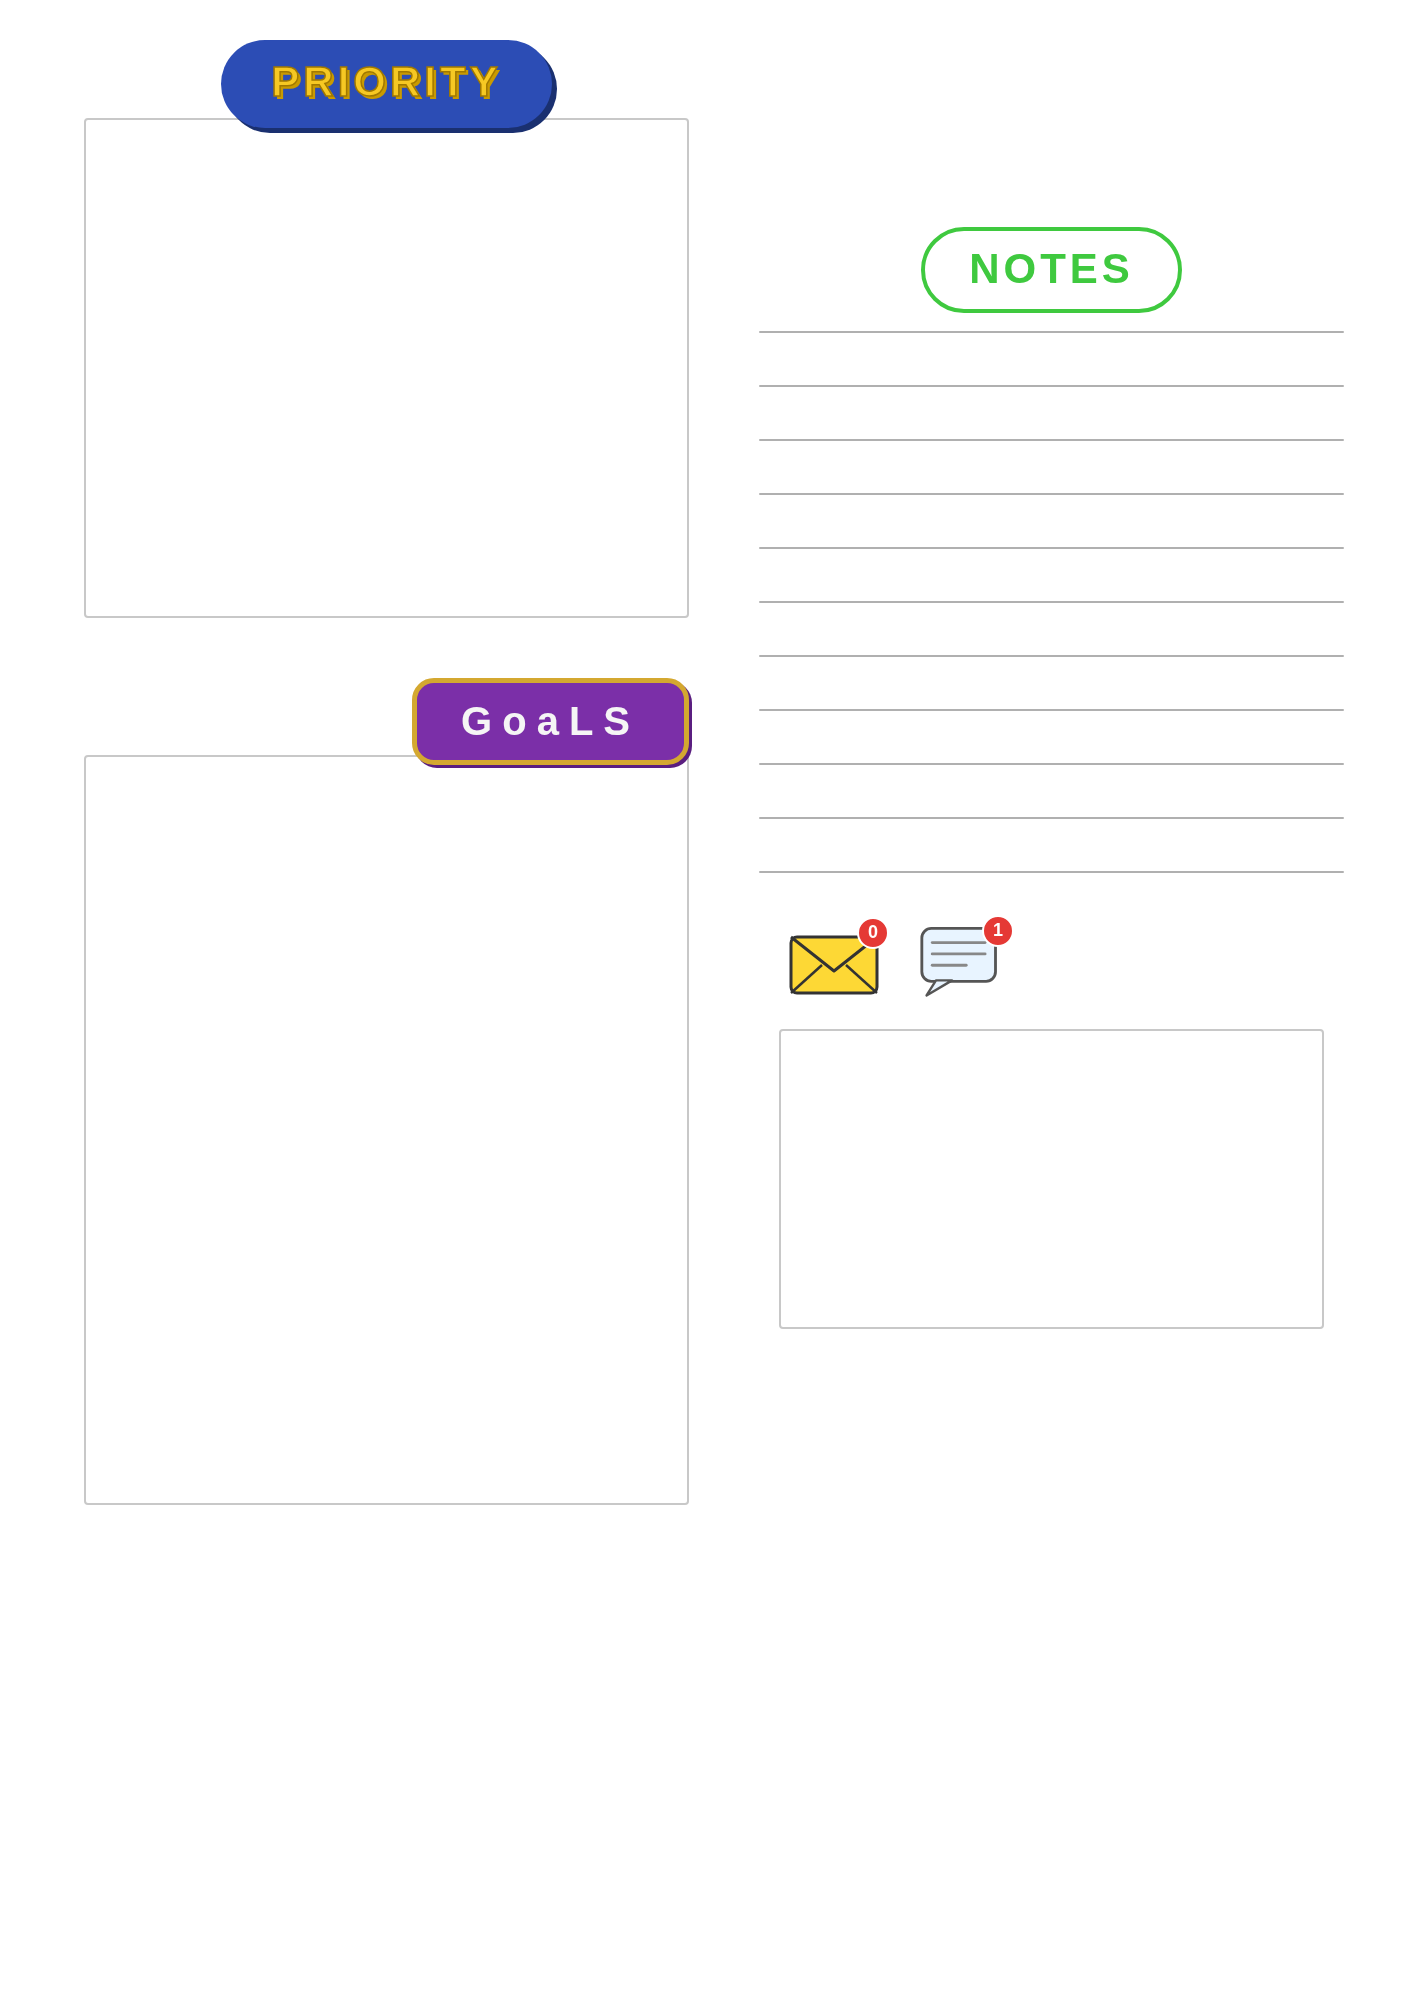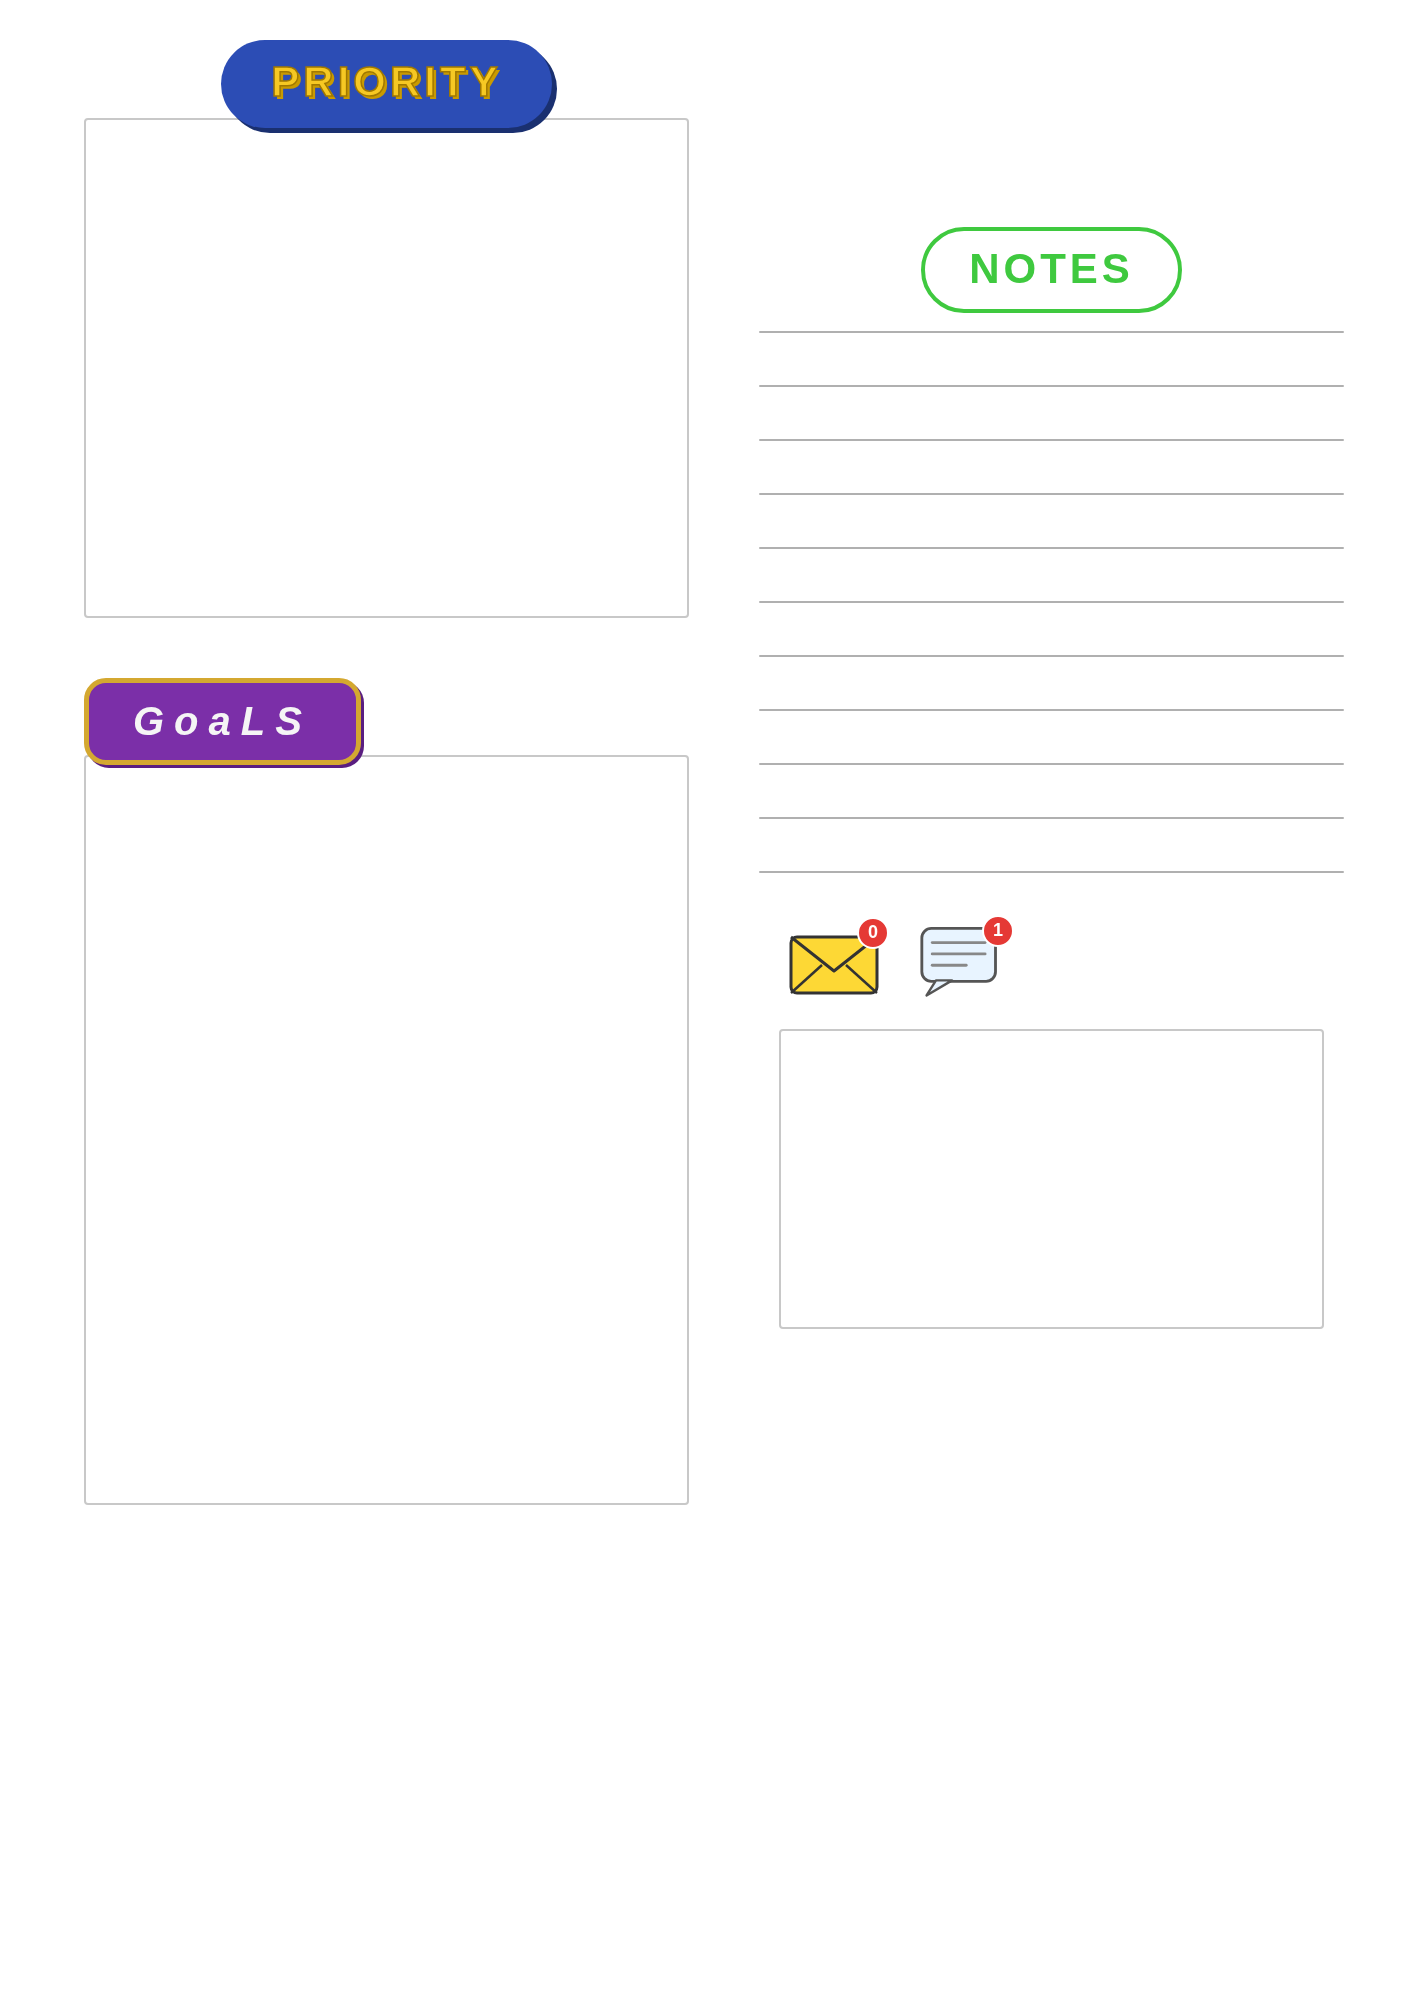--- a/index.html
+++ b/index.html
@@ -124,24 +124,23 @@
       height: 300px;
       margin-top: 0;
     }
 
     
     .goals-badge-wrap {
       position: relative;
       margin-bottom: -10px;
       z-index: 2;
       display: flex;
-      justify-content: flex-start;
+      justify-content: flex-end;
       width: 100%;
       margin-top: 60px;
-      font-style: italic;
     }
 
     .goals-pill {
       background: #7b2fa8;
       border: 5px solid #d4a830;
       border-radius: 22px;
       padding: 16px 44px;
       display: inline-block;
       box-shadow: 3px 3px 0 #5a1e80;
     }

